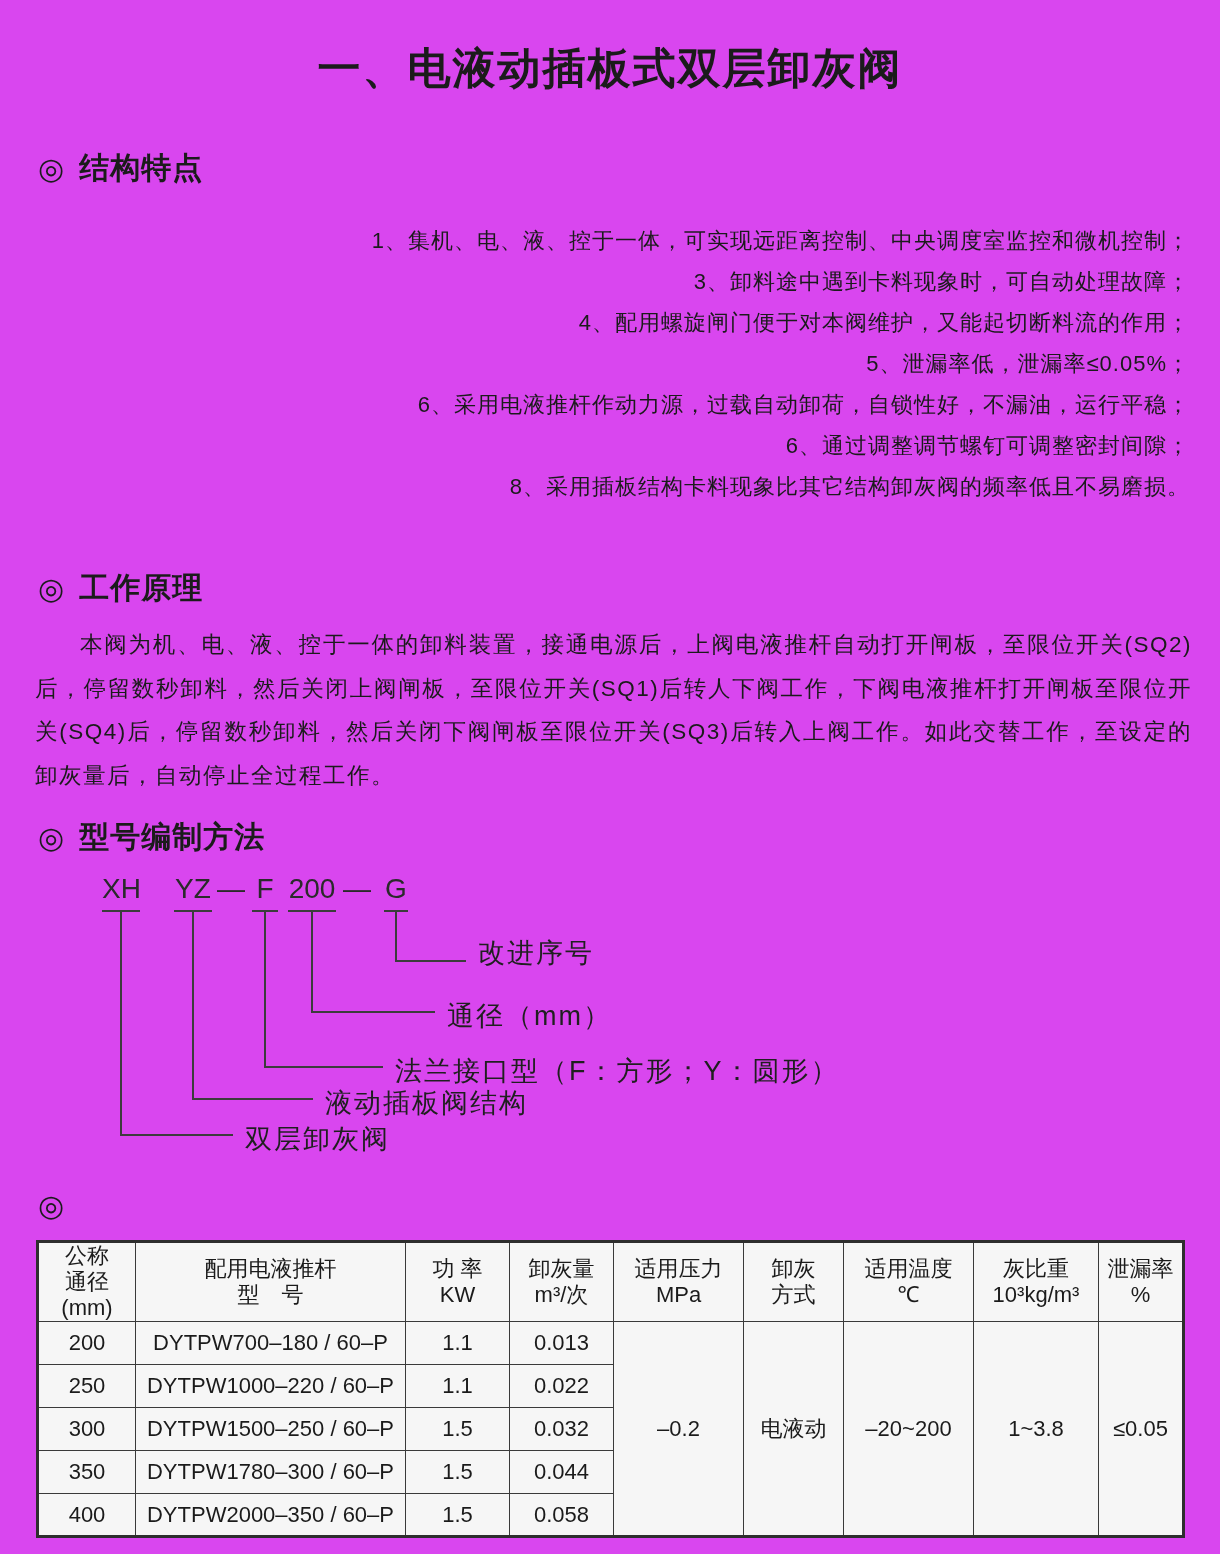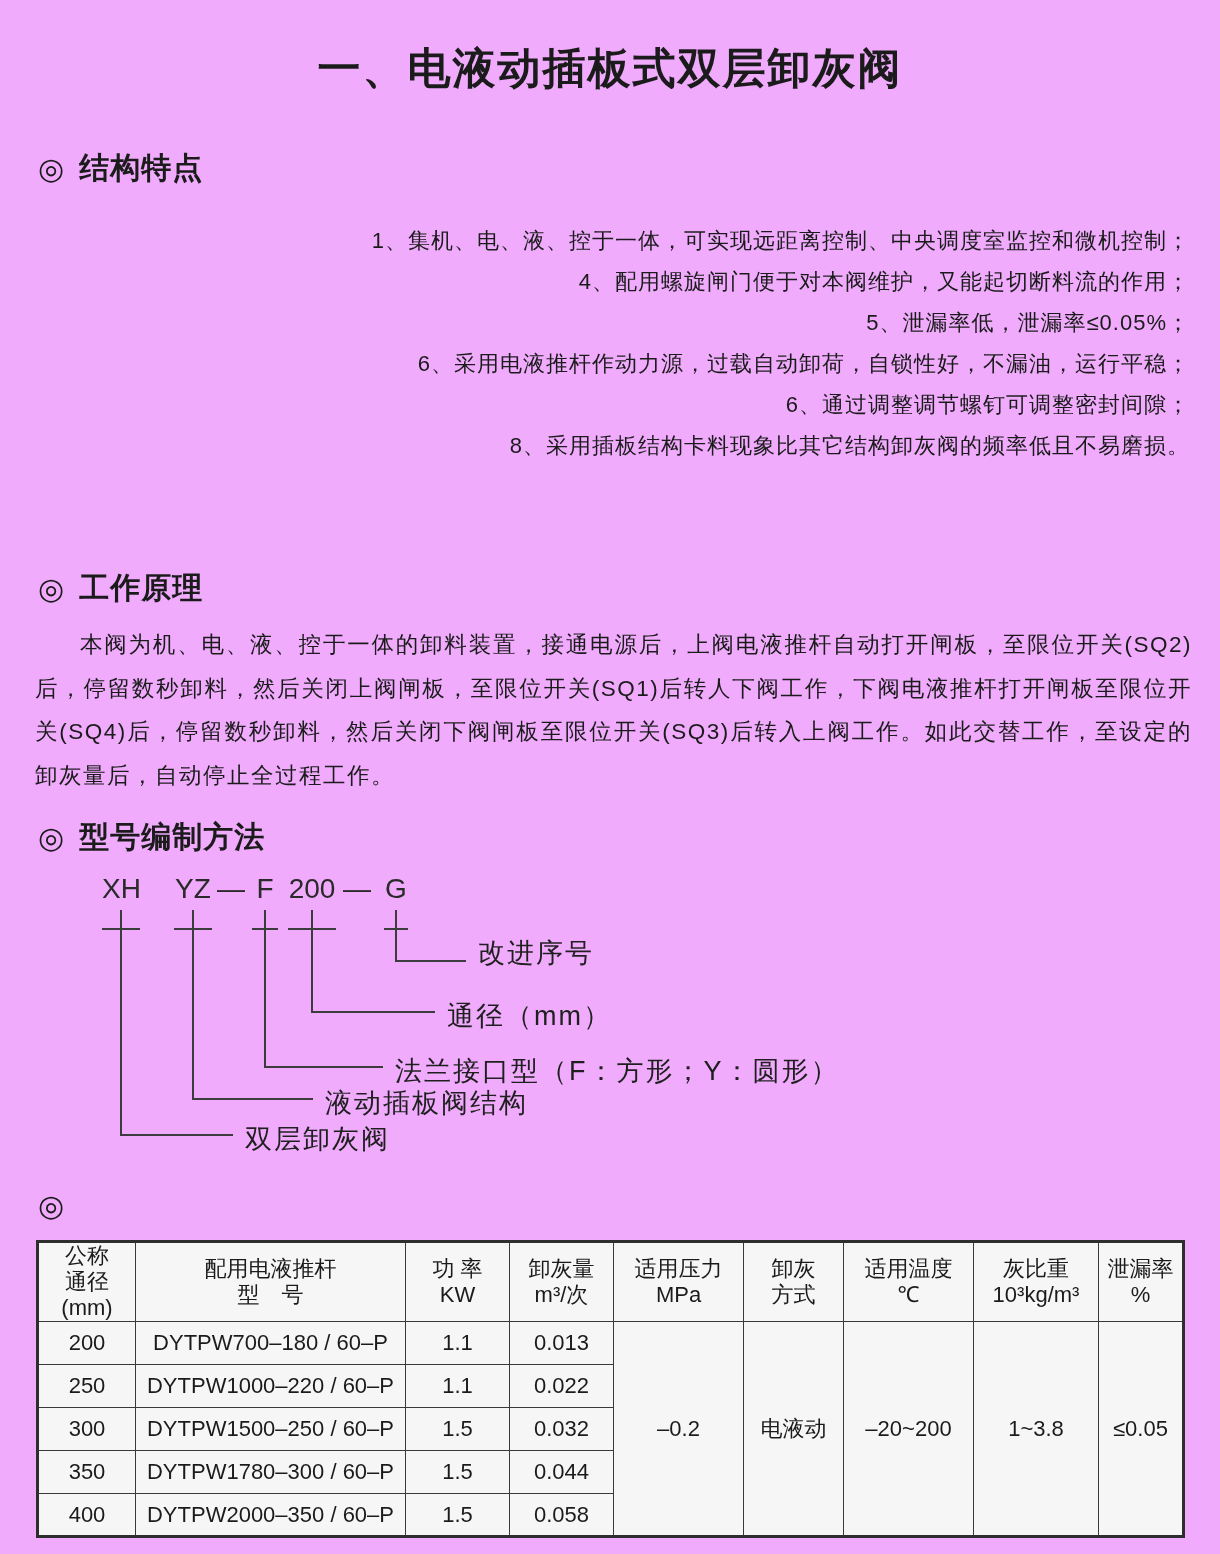--- a/index.html
+++ b/index.html
@@ -1,20 +1,20 @@
 <!DOCTYPE html>
 <html><head>
 <meta charset="utf-8">
 <style>
   html,body { margin:0; padding:0; background:#f2f2f2; }
   .page {
     position:relative;
     width:1220px; height:1554px;
     margin:0 auto;
-    background:#f0abfc;
+    background:#d946ef;
     color:#1b1b1b;
     font-family:"Liberation Sans", sans-serif;
     overflow:hidden;
   }
   .page-title {
     position:absolute; top:40px; left:0; width:100%;
     text-align:center;
     font-size:43px; font-weight:bold; letter-spacing:2px;
     margin:0;
   }
@@ -46,21 +46,21 @@
     font-size:22.5px; line-height:43.5px; letter-spacing:1.5px;
     text-align:justify; text-indent:2em;
   }
 
   .diagram { position:absolute; top:860px; left:0; width:1220px; height:300px; }
   .diagram svg { position:absolute; top:0; left:0; }
   .code-part {
     position:absolute; top:13px;
     font-size:28px; color:#2a2a2a;
     text-align:center;
-    padding-bottom:23px;
+    padding-bottom:5px;
   }
   .code-part.underlined { border-bottom:2px solid #3c3c3c; }
   .cp-xh   { left:102px; width:38px; }
   .cp-yz   { left:174px; width:38px; }
   .cp-d1   { left:212px; width:38px; }
   .cp-f    { left:252px; width:26px; }
   .cp-size { left:288px; width:48px; }
   .cp-d2   { left:338px; width:38px; }
   .cp-g    { left:384px; width:24px; }
   .diagram-label {
@@ -108,20 +108,21 @@
 <div class="page">
 
   <h1 class="page-title">一、电液动插板式双层卸灰阀</h1>
 
   <h2 class="sec-heading h-features">
     <span class="marker">◎</span>
     <span>结构特点</span>
   </h2>
   <ul class="feature-list">
     <li>1、集机、电、液、控于一体，可实现远距离控制、中央调度室监控和微机控制；</li>
+    <li>3、卸料途中遇到卡料现象时，可自动处理故障；</li>
     <li>4、配用螺旋闸门便于对本阀维护，又能起切断料流的作用；</li>
     <li>5、泄漏率低，泄漏率≤0.05%；</li>
     <li>6、采用电液推杆作动力源，过载自动卸荷，自锁性好，不漏油，运行平稳；</li>
     <li>6、通过调整调节螺钉可调整密封间隙；</li>
     <li>8、采用插板结构卡料现象比其它结构卸灰阀的频率低且不易磨损。</li>
   </ul>
 
   <h2 class="sec-heading h-principle">
     <span class="marker">◎</span>
     <span>工作原理</span>

